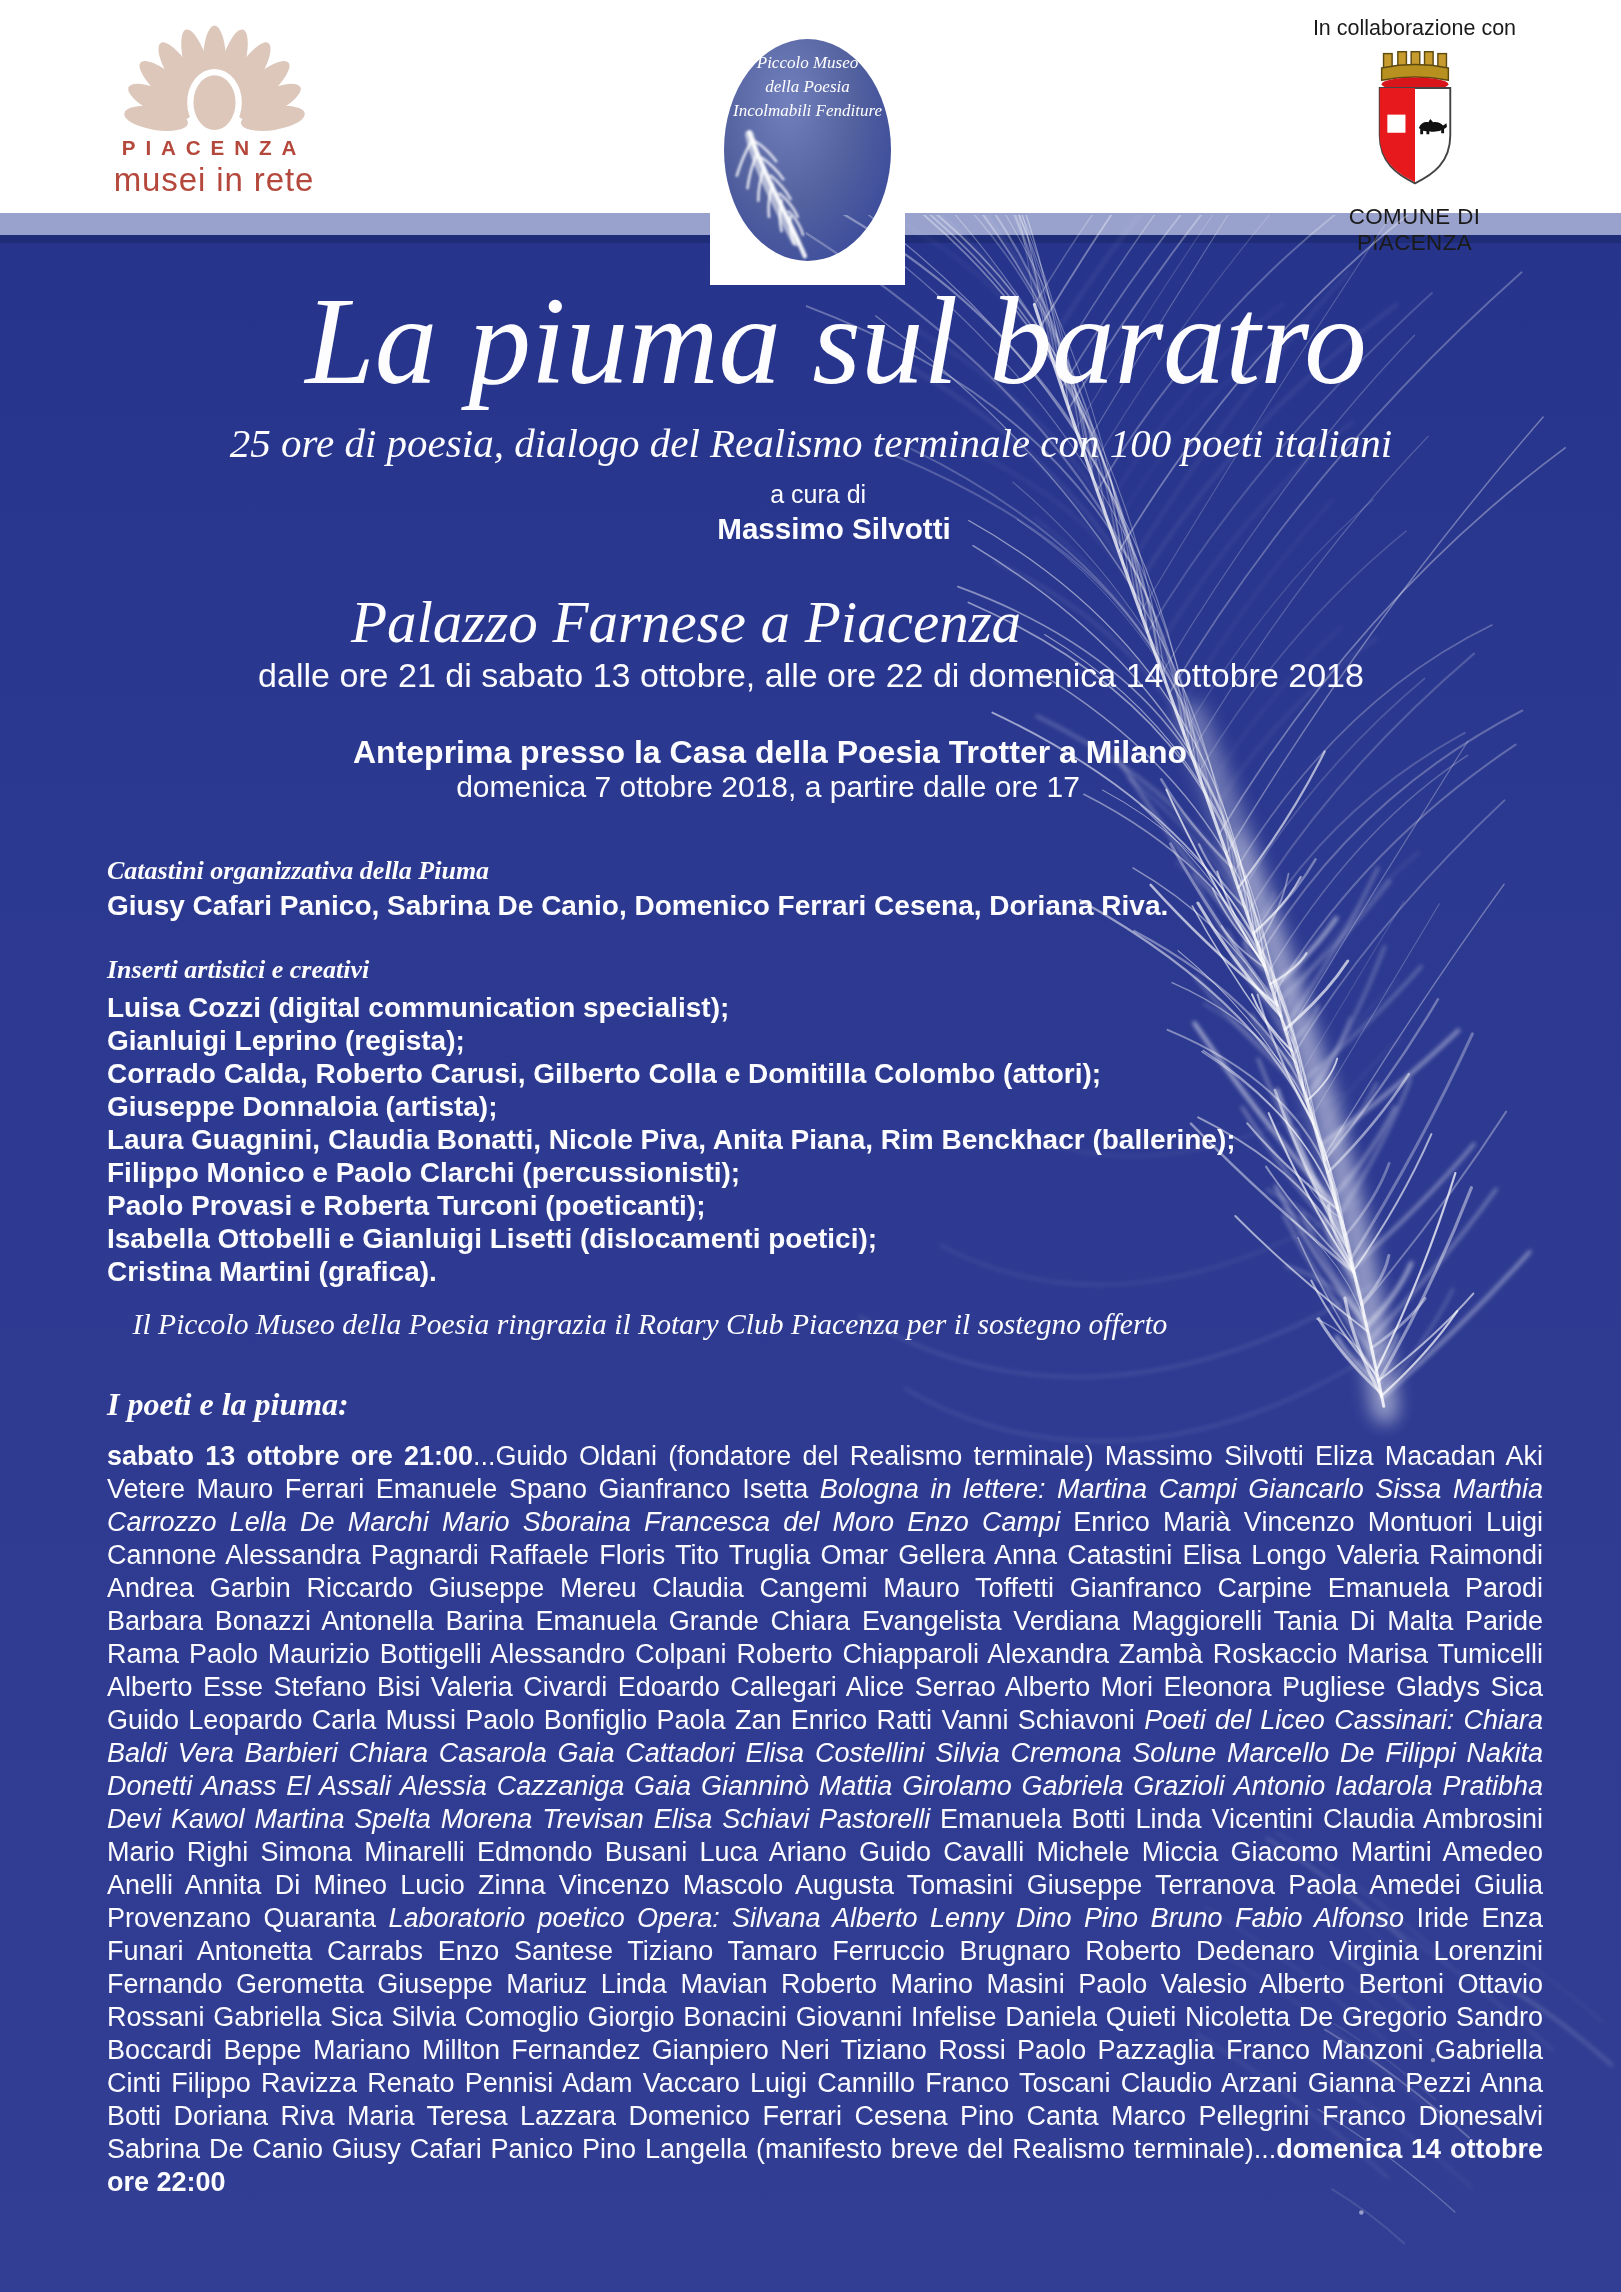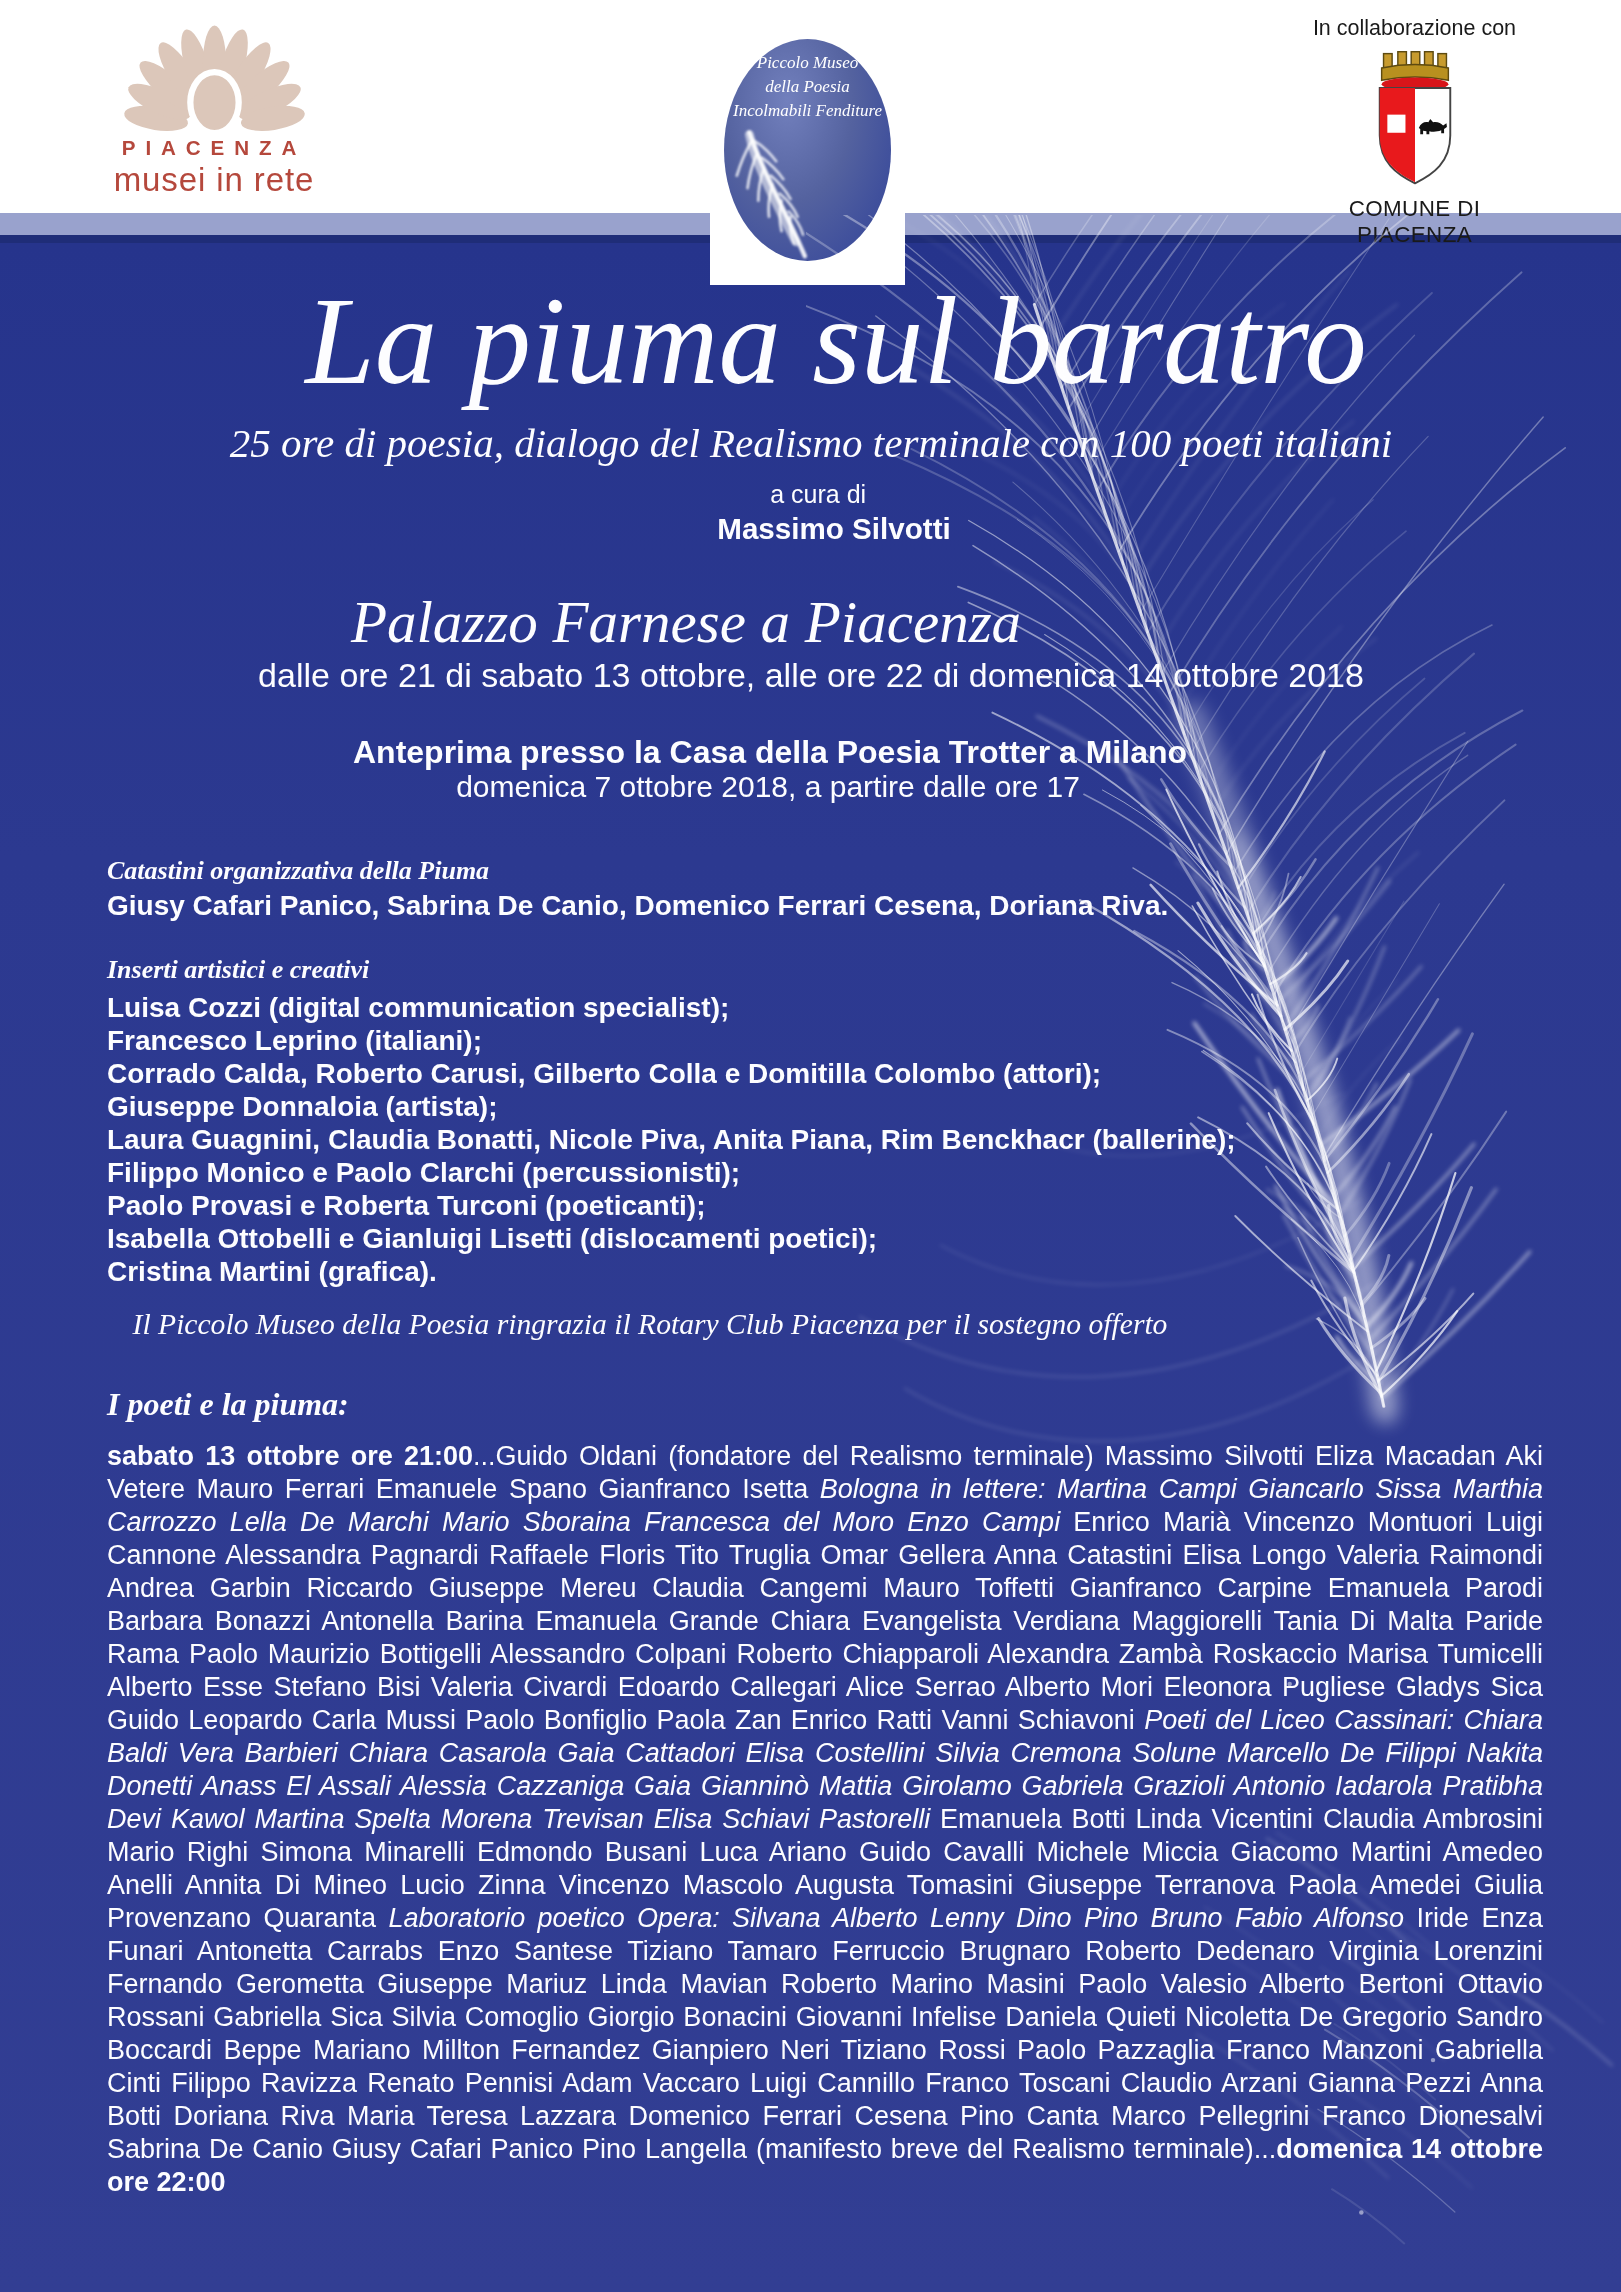--- a/index.html
+++ b/index.html
@@ -24,21 +24,21 @@
   .oval-box{position:absolute;left:710px;top:0;width:195px;height:285px;background:#ffffff;z-index:3;}
   .oval{
     position:absolute;left:14.3px;top:39px;width:167px;height:222px;border-radius:50%;
     background:radial-gradient(ellipse at 38% 28%,#7280bd 0%,#54629f 45%,#40509c 75%,#37468f 100%);
   }
   .oval-text{position:absolute;left:0;top:39px;width:100%;text-align:center;
     font-family:"Liberation Serif",serif;font-style:italic;color:#fff;font-size:17px;line-height:24px;margin-top:12px;}
   
   .comune-logo{position:absolute;left:1300px;top:16px;width:229px;text-align:center;z-index:3;color:#1a1a1a;}
   .comune-pre{font-size:21.5px;}
-  .comune-name{font-size:22.4px;margin-top:7px;letter-spacing:0.4px;}
+  .comune-name{font-size:22.4px;margin-top:15px;letter-spacing:0.4px;}
   .crest{display:block;margin:5.4px auto 1.8px auto;}
   
   .c{position:absolute;left:0;width:1622px;text-align:center;color:#fdfdff;z-index:4;}
   .title{top:276px;font-family:"Liberation Serif",serif;font-style:italic;font-size:125px;line-height:1.05;transform:translateX(25px);}
   .subtitle{top:419px;font-family:"Liberation Serif",serif;font-style:italic;font-size:41px;}
   .acura{top:480px;font-size:25px;transform:translateX(7.2px);}
   .curator{top:512px;font-size:29.6px;font-weight:700;transform:translateX(23px);}
   .venue{top:588px;font-family:"Liberation Serif",serif;font-style:italic;font-size:59px;transform:translateX(-125px);}
   .venue-dates{top:656px;font-size:34px;}
   .preview-title{top:734px;font-size:32px;font-weight:700;transform:translateX(-41px);}
@@ -141,21 +141,21 @@
   <div class="c venue-dates">dalle ore 21 di sabato 13 ottobre, alle ore 22 di domenica 14 ottobre 2018</div>
   <div class="c preview-title">Anteprima presso la Casa della Poesia Trotter a Milano</div>
   <div class="c preview-date">domenica 7 ottobre 2018, a partire dalle ore 17</div>
 
   <div class="lc serif-head org-head">Catastini organizzativa della Piuma</div>
   <div class="lc org-names">Giusy Cafari Panico, Sabrina De Canio, Domenico Ferrari Cesena, Doriana Riva.</div>
 
   <div class="lc serif-head credits-head">Inserti artistici e creativi</div>
   <div class="lc credits-list">
       <div>Luisa Cozzi (digital communication specialist);</div>
-      <div>Francesco Leprino (italiani);</div>
+      <div>Gianluigi Leprino (regista);</div>
       <div>Corrado Calda, Roberto Carusi, Gilberto Colla e Domitilla Colombo (attori);</div>
       <div>Giuseppe Donnaloia (artista);</div>
       <div>Laura Guagnini, Claudia Bonatti, Nicole Piva, Anita Piana, Rim Benckhacr (ballerine);</div>
       <div>Filippo Monico e Paolo Clarchi (percussionisti);</div>
       <div>Paolo Provasi e Roberta Turconi (poeticanti);</div>
       <div>Isabella Ottobelli e Gianluigi Lisetti (dislocamenti poetici);</div>
       <div>Cristina Martini (grafica).</div>
     </div>
 
   <div class="lc thanks">Il Piccolo Museo della Poesia ringrazia il  Rotary Club Piacenza per il sostegno offerto</div>

